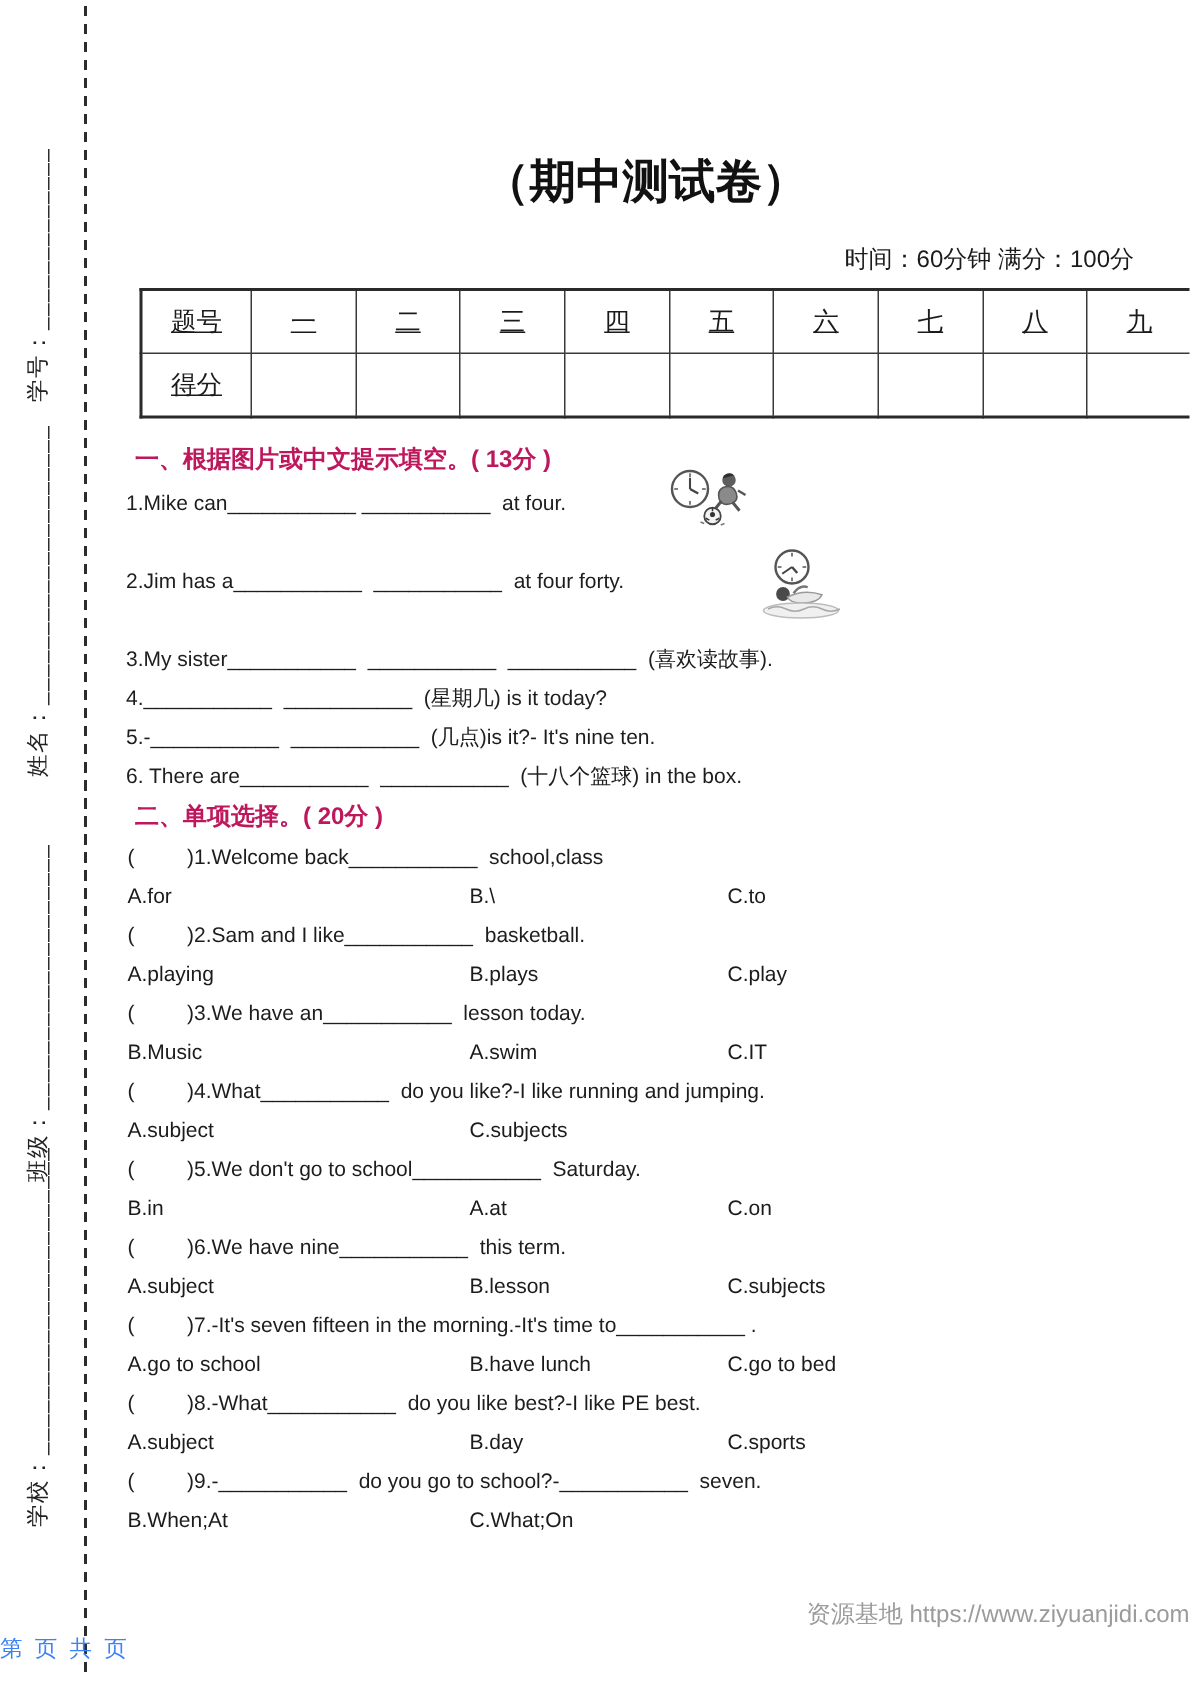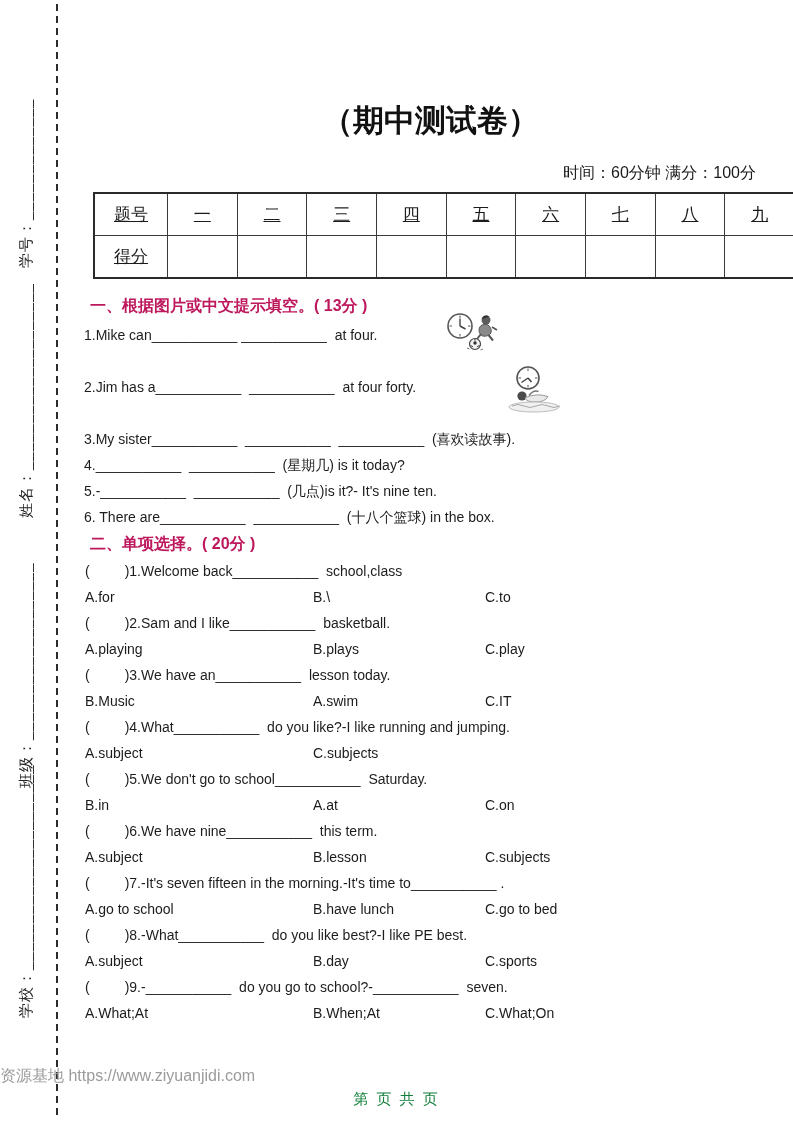--- a/index.html
+++ b/index.html
@@ -64,24 +64,24 @@
   #sec1-lines .q-line:nth-child(1),
   #sec1-lines .q-line:nth-child(2) { margin-bottom:26px; }
 
   .opts { display:grid; grid-template-columns:228px 172px 1fr; font-size:14px; line-height:26px; }
   .opts span { white-space:pre-wrap; }
 
   .pic { position:absolute; }
   #pic-football { left:446px; top:310px; }
   #pic-swim     { left:505px; top:366px; }
 
-  .footer-src  { position:absolute; top:1066px; left:0; width:100%; text-align:left;
+  .footer-src  { position:absolute; top:1066px; left:0; width:100%; text-align:right;
                  font-size:16px; color:#9b9b9b; }
-  .footer-page { position:absolute; top:1090px; left:0; width:100%; text-align:center;
-                 font-size:15px; color:#15803d; letter-spacing:2px; white-space:pre-wrap; }
+  .footer-page { position:absolute; top:1090px; left:0; width:100%; 
+                 font-size:15px; color:#3b82f6; letter-spacing:2px; white-space:pre-wrap; }
 </style>
 </head>
 <body>
 
 <div class="page">
 
   <div class="dash-rule"></div>
 
   <div id="sidebar">
       <div class="side-item s0">学号：_____________</div>
@@ -179,21 +179,20 @@
           <span>C.go to bed</span>
         </div>
         <div class="q-line">(         )8.-What___________  do you like best?-I like PE best.</div>
         <div class="opts">
           <span>A.subject</span>
           <span>B.day</span>
           <span>C.sports</span>
         </div>
         <div class="q-line">(         )9.-___________  do you go to school?-___________  seven.</div>
         <div class="opts">
-          <span>A.What;At</span>
           <span>B.When;At</span>
           <span>C.What;On</span>
         </div>
       </div>
   </div>
 
   <svg id="pic-football" class="pic" width="58" height="44" viewBox="0 0 58 44">
     <circle cx="14" cy="16" r="12" fill="#ffffff" stroke="#555" stroke-width="1.6"></circle>
     <line x1="14" y1="5.5" x2="14" y2="8" stroke="#555" stroke-width="1"></line>
     <line x1="14" y1="24" x2="14" y2="26.5" stroke="#555" stroke-width="1"></line>

